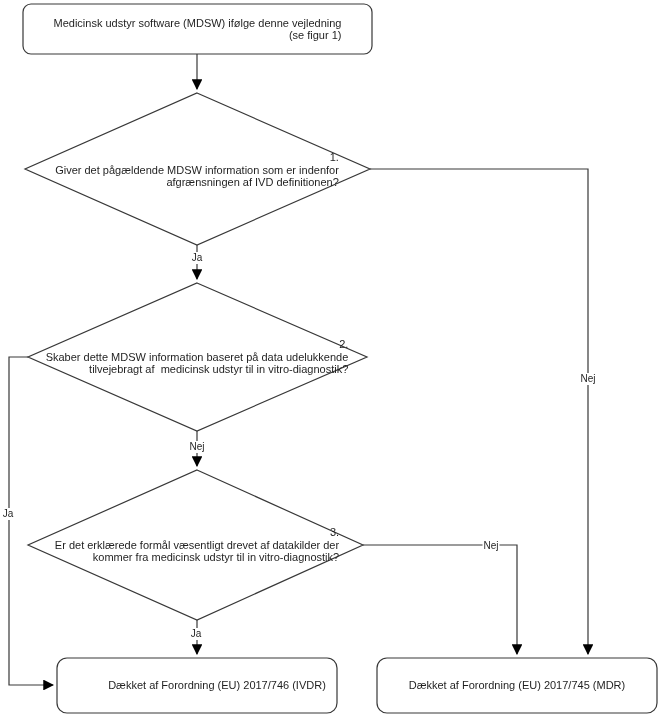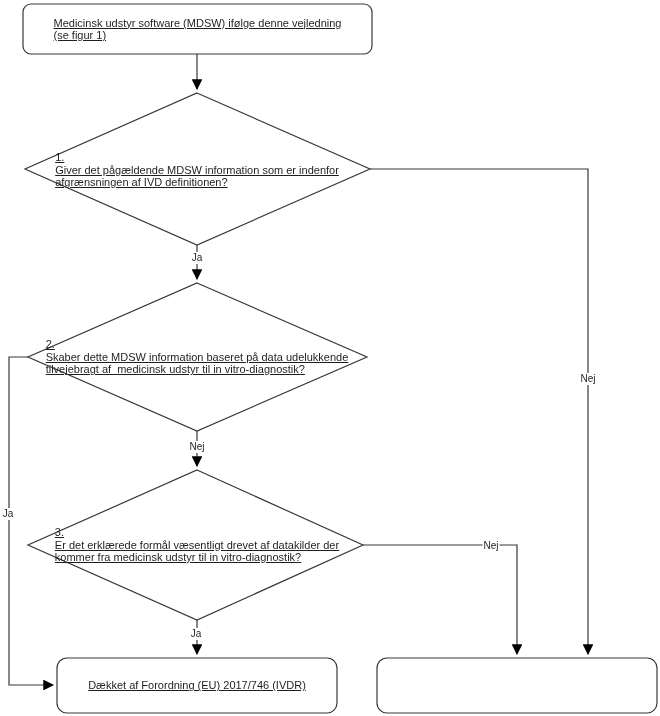--- a/index.html
+++ b/index.html
@@ -15,25 +15,24 @@
     font-family:"Liberation Sans", sans-serif;
     color:var(--text);
     overflow:hidden;
   }
   .stage svg{position:absolute;left:0;top:0;}
   .shape{fill:#ffffff;stroke:var(--stroke);stroke-width:1.2;}
   .edge{fill:none;stroke:var(--stroke);stroke-width:1.2;}
   .node-label{
     position:absolute;
     display:flex;align-items:center;justify-content:center;
-    text-align:left;
+    text-align:right;
     font-size:11px;line-height:12.5px;
     white-space:pre-wrap;
     color:var(--text);
-    text-decoration:underline;
   }
   .edge-label{
     position:absolute;
     transform:translate(-50%,-50%);
     background:var(--background);
     font-size:10px;line-height:12px;
     padding:0 1px;
     color:var(--text);
     white-space:nowrap;
   }
@@ -74,22 +73,23 @@
 afgrænsningen af IVD definitionen?</div>
 
   <div class="node-label" style="left:17px;top:331px;width:360px;height:52px;">2.
 Skaber dette MDSW information baseret på data udelukkende
 tilvejebragt af  medicinsk udstyr til in vitro-diagnostik?</div>
 
   <div class="node-label" style="left:17px;top:519px;width:360px;height:52px;">3.
 Er det erklærede formål væsentligt drevet af datakilder der
 kommer fra medicinsk udstyr til in vitro-diagnostik?</div>
 
-  <div class="node-label" style="left:57px;top:658px;width:280px;height:55px;">Dækket af Forordning (EU) 2017/746 (IVDR)</div>
+  <div class="node-label" style="left:57px;top:658px;width:320px;height:55px;">Dækket af Forordning (EU) 2017/746 (IVDR)</div>
 
+  <div class="node-label" style="left:377px;top:658px;width:280px;height:55px;">Dækket af Forordning (EU) 2017/745 (MDR)</div>
 
   <div class="edge-label" style="left:197px;top:258px;">Ja</div>
 
   <div class="edge-label" style="left:588px;top:379px;">Nej</div>
 
   <div class="edge-label" style="left:8px;top:514px;">Ja</div>
 
   <div class="edge-label" style="left:197px;top:447px;">Nej</div>
 
   <div class="edge-label" style="left:196px;top:634px;">Ja</div>

